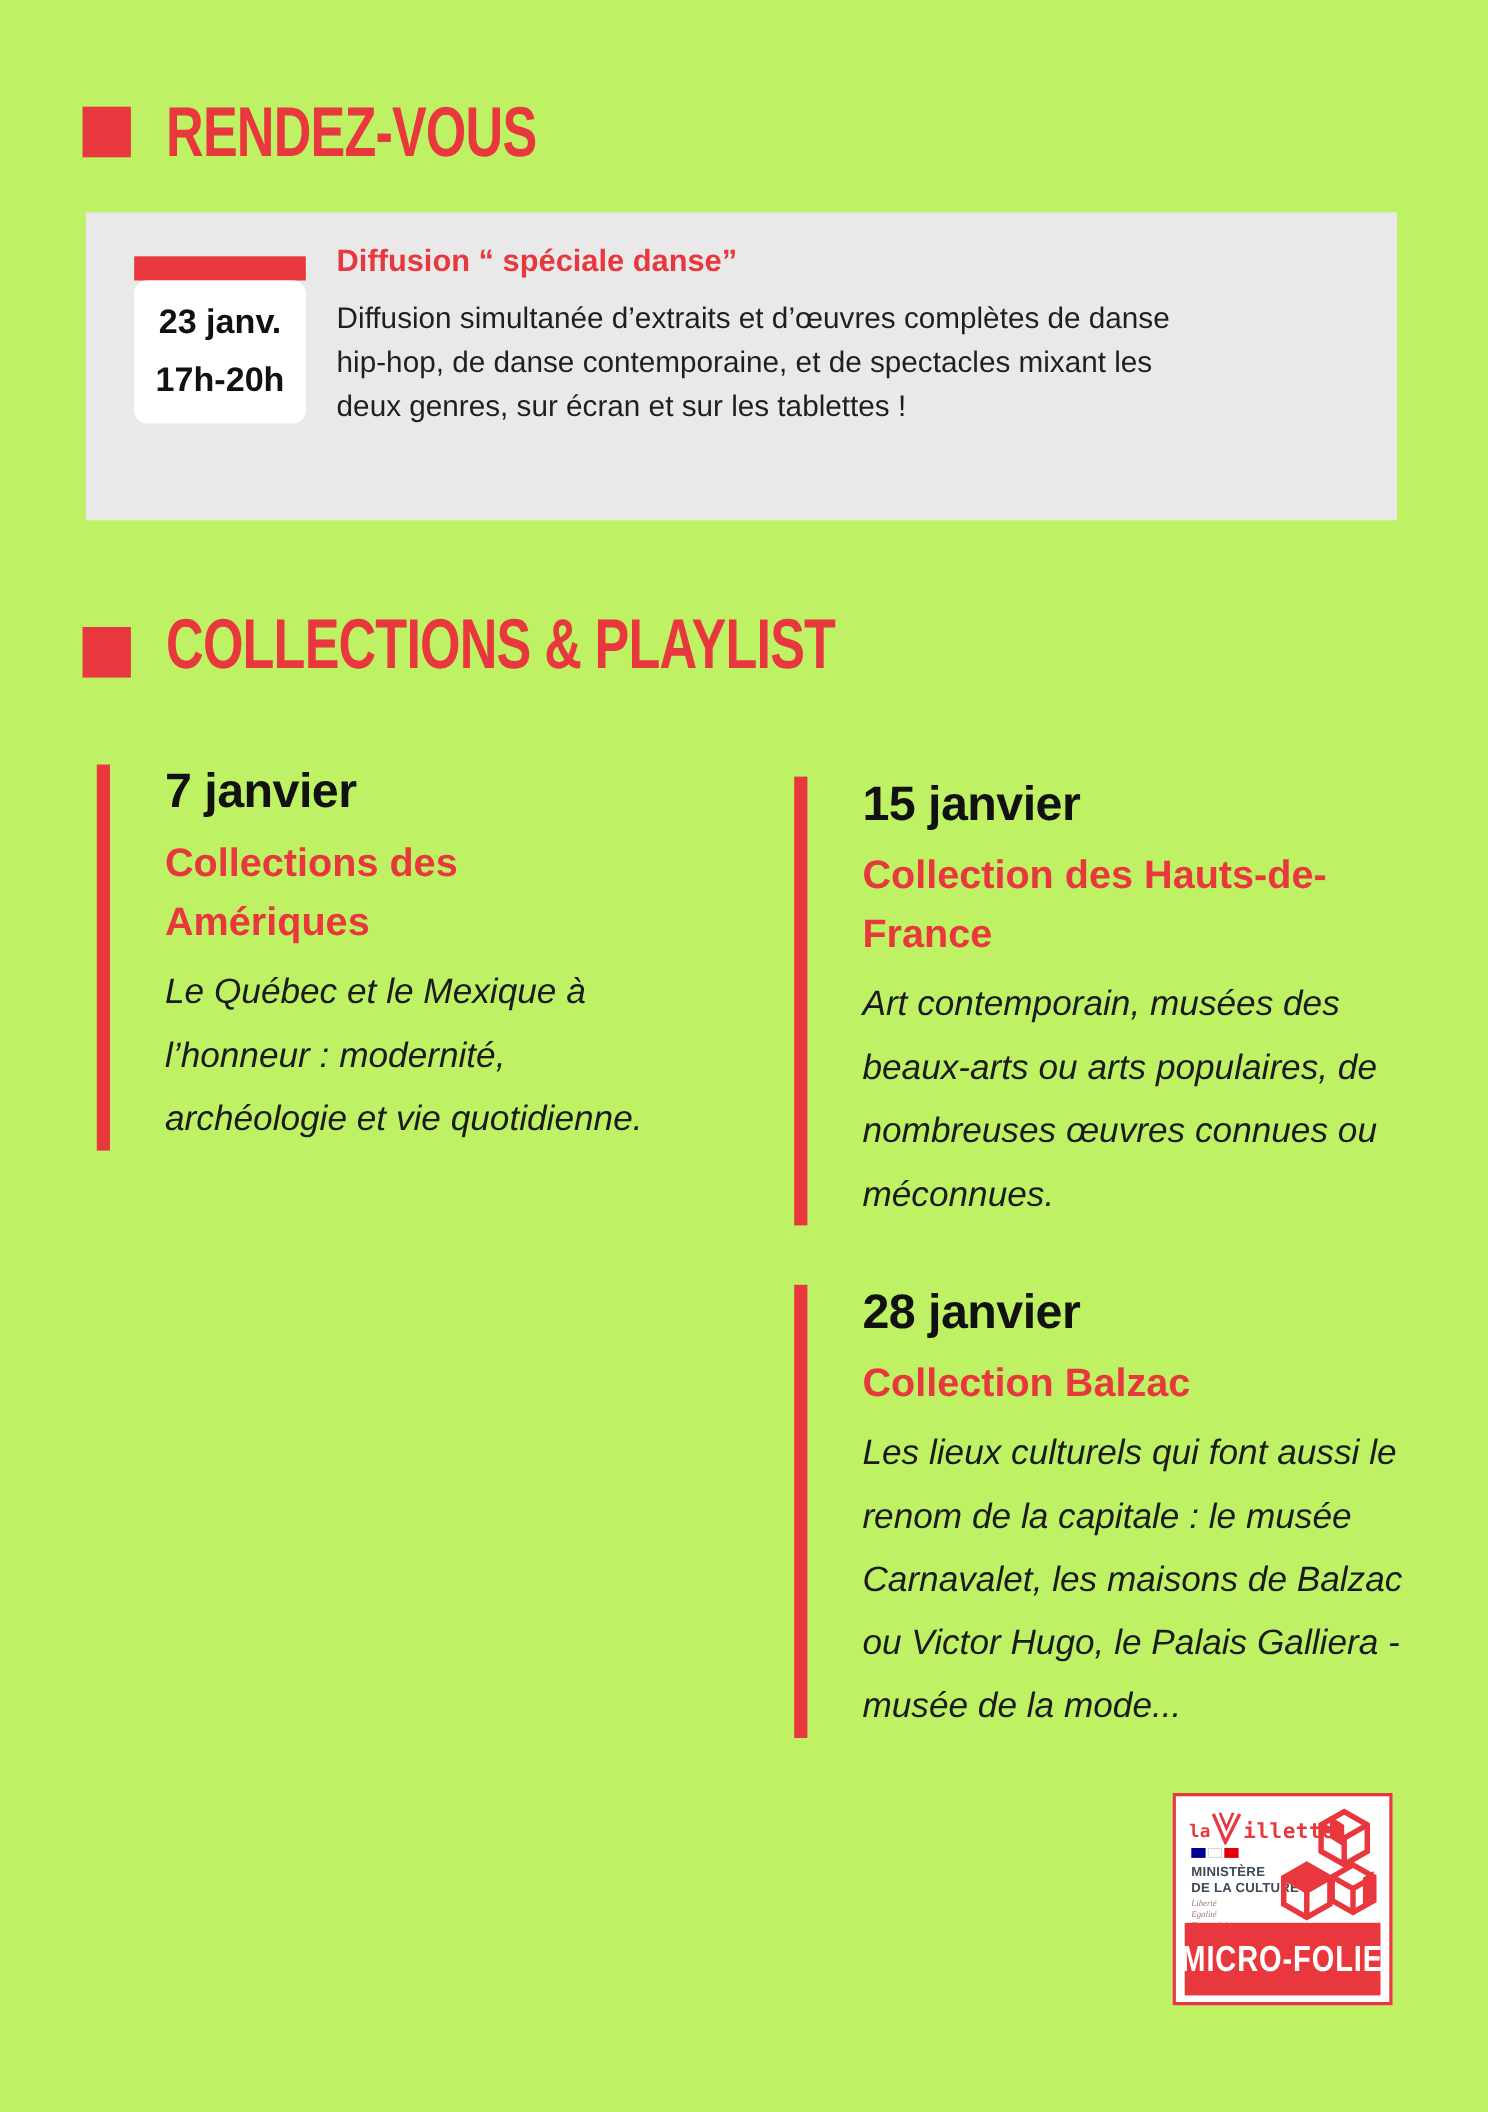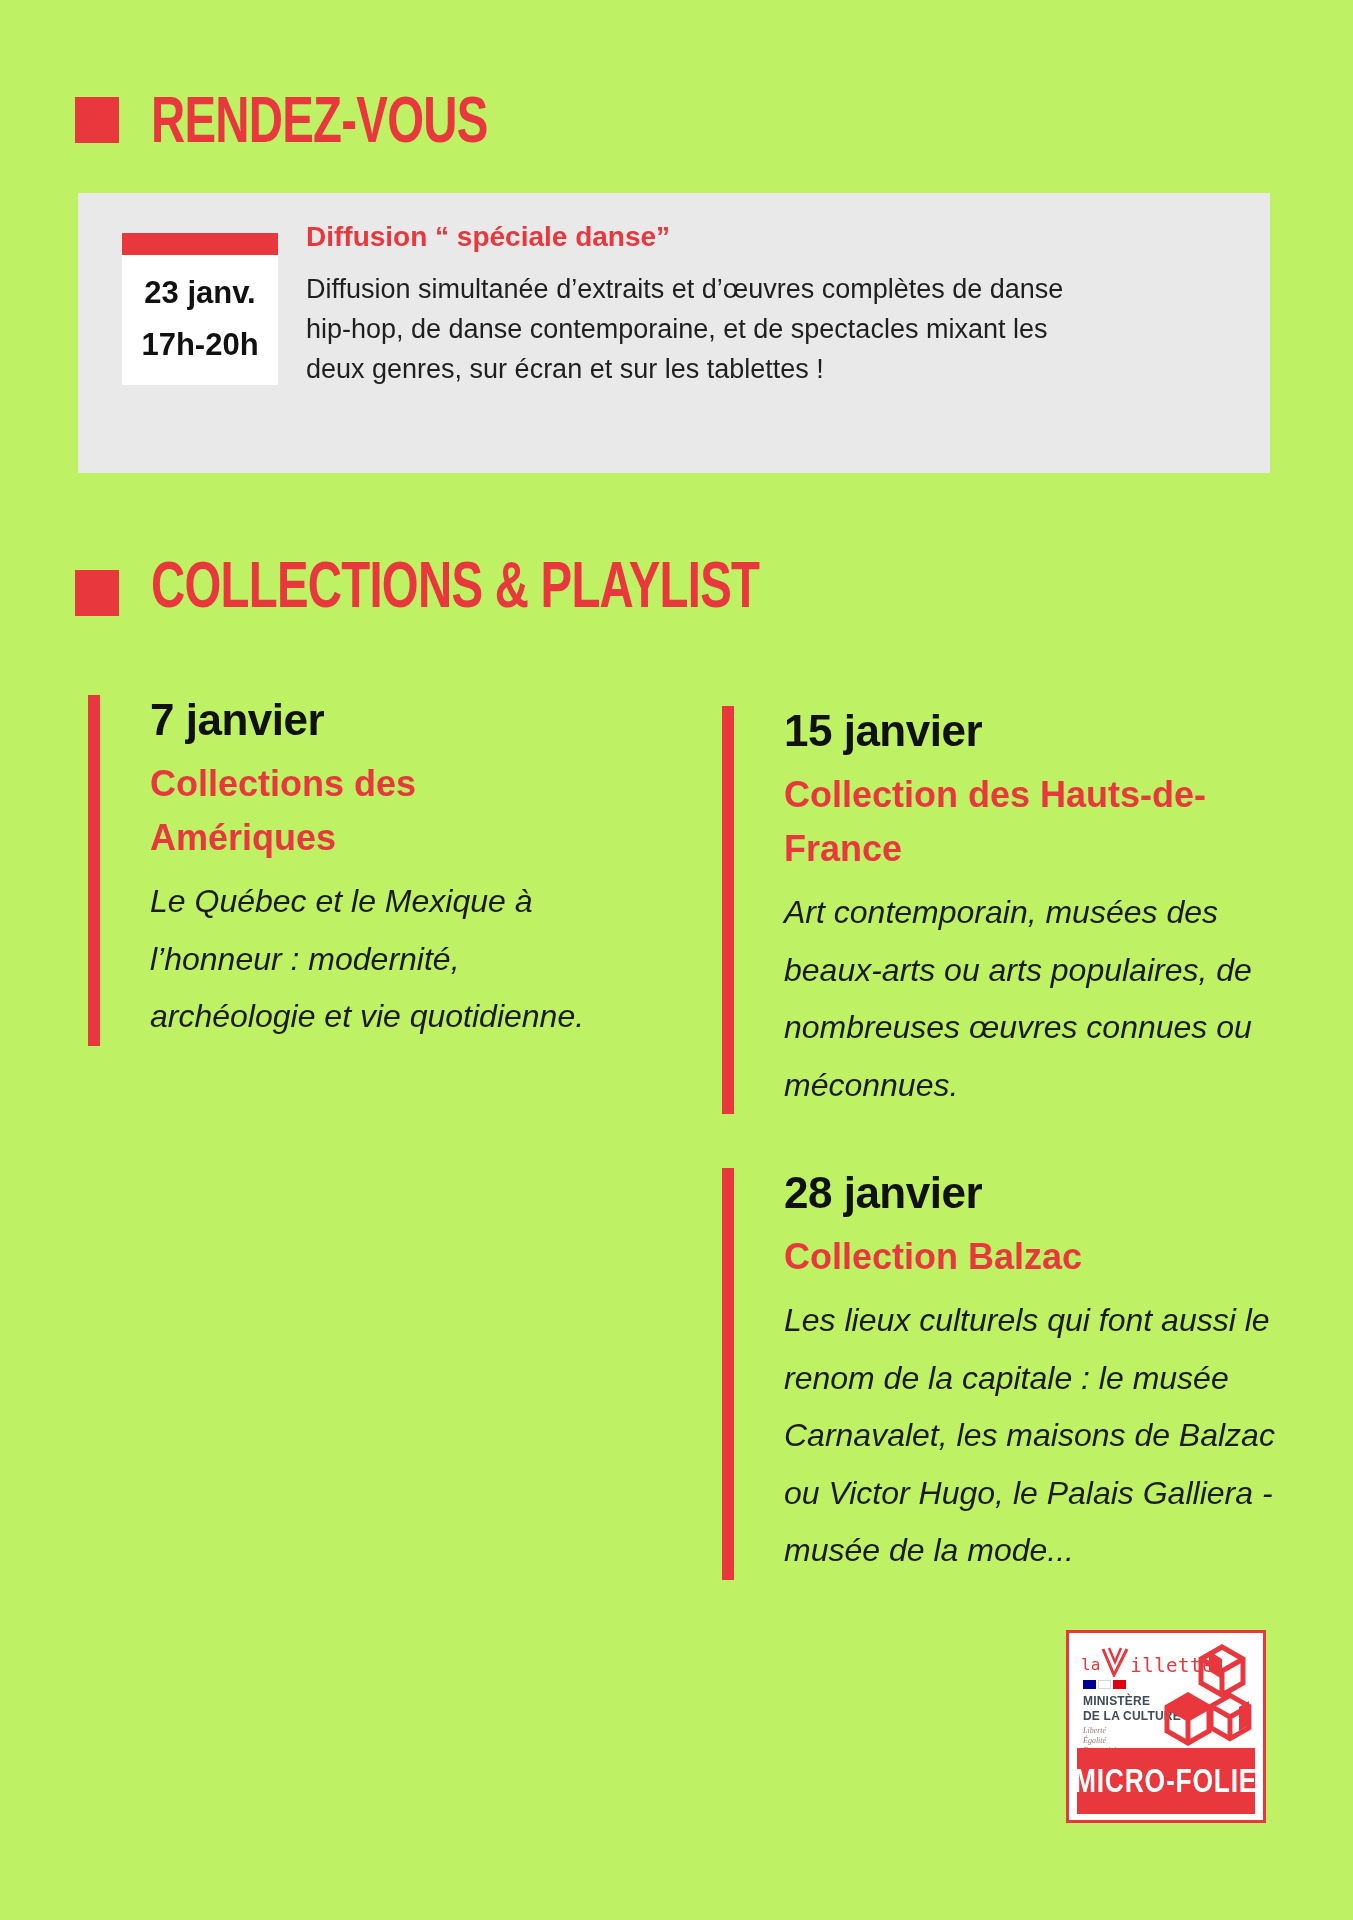--- a/index.html
+++ b/index.html
@@ -44,20 +44,21 @@
     background:var(--graybox);
   }
   .date-card{
     position:absolute;left:44px;top:40px;width:156px;
   }
   .date-bar{height:22px;background:var(--red);}
   .date-body{
     background:#ffffff;
     text-align:center;
     padding:20px 0 22px;
+    border-radius:12px;
   }
   .date-line{font-size:31px;font-weight:700;color:#111;}
   .date-line + .date-line{margin-top:16px;}
   .rdv-text{
     position:absolute;left:228px;top:28px;width:760px;
   }
   .rdv-title{
     color:var(--red);
     font-weight:700;
     font-size:28px;
@@ -101,21 +102,21 @@
     width:200px;height:193px;
     border:3px solid var(--red);
     background:#ffffff;
     box-sizing:border-box;
   }
   .lv{
     position:absolute;left:12px;top:14px;
     display:flex;align-items:flex-end;
     color:var(--red);
     font-family:"DejaVu Sans Mono",monospace;
-    font-weight:400;
+    font-weight:700;
   }
   .lv-prefix{font-size:16px;line-height:1;padding-bottom:2px;}
   .lv-suffix{font-size:19px;line-height:1;letter-spacing:0.5px;}
   .lv-v{margin:0 1px -2px 1px;}
   .flag{
     position:absolute;left:14px;top:47px;
     display:flex;gap:2px;
   }
   .flag span{width:13px;height:9px;display:block;}
   .flag .fb{background:#000091;}

